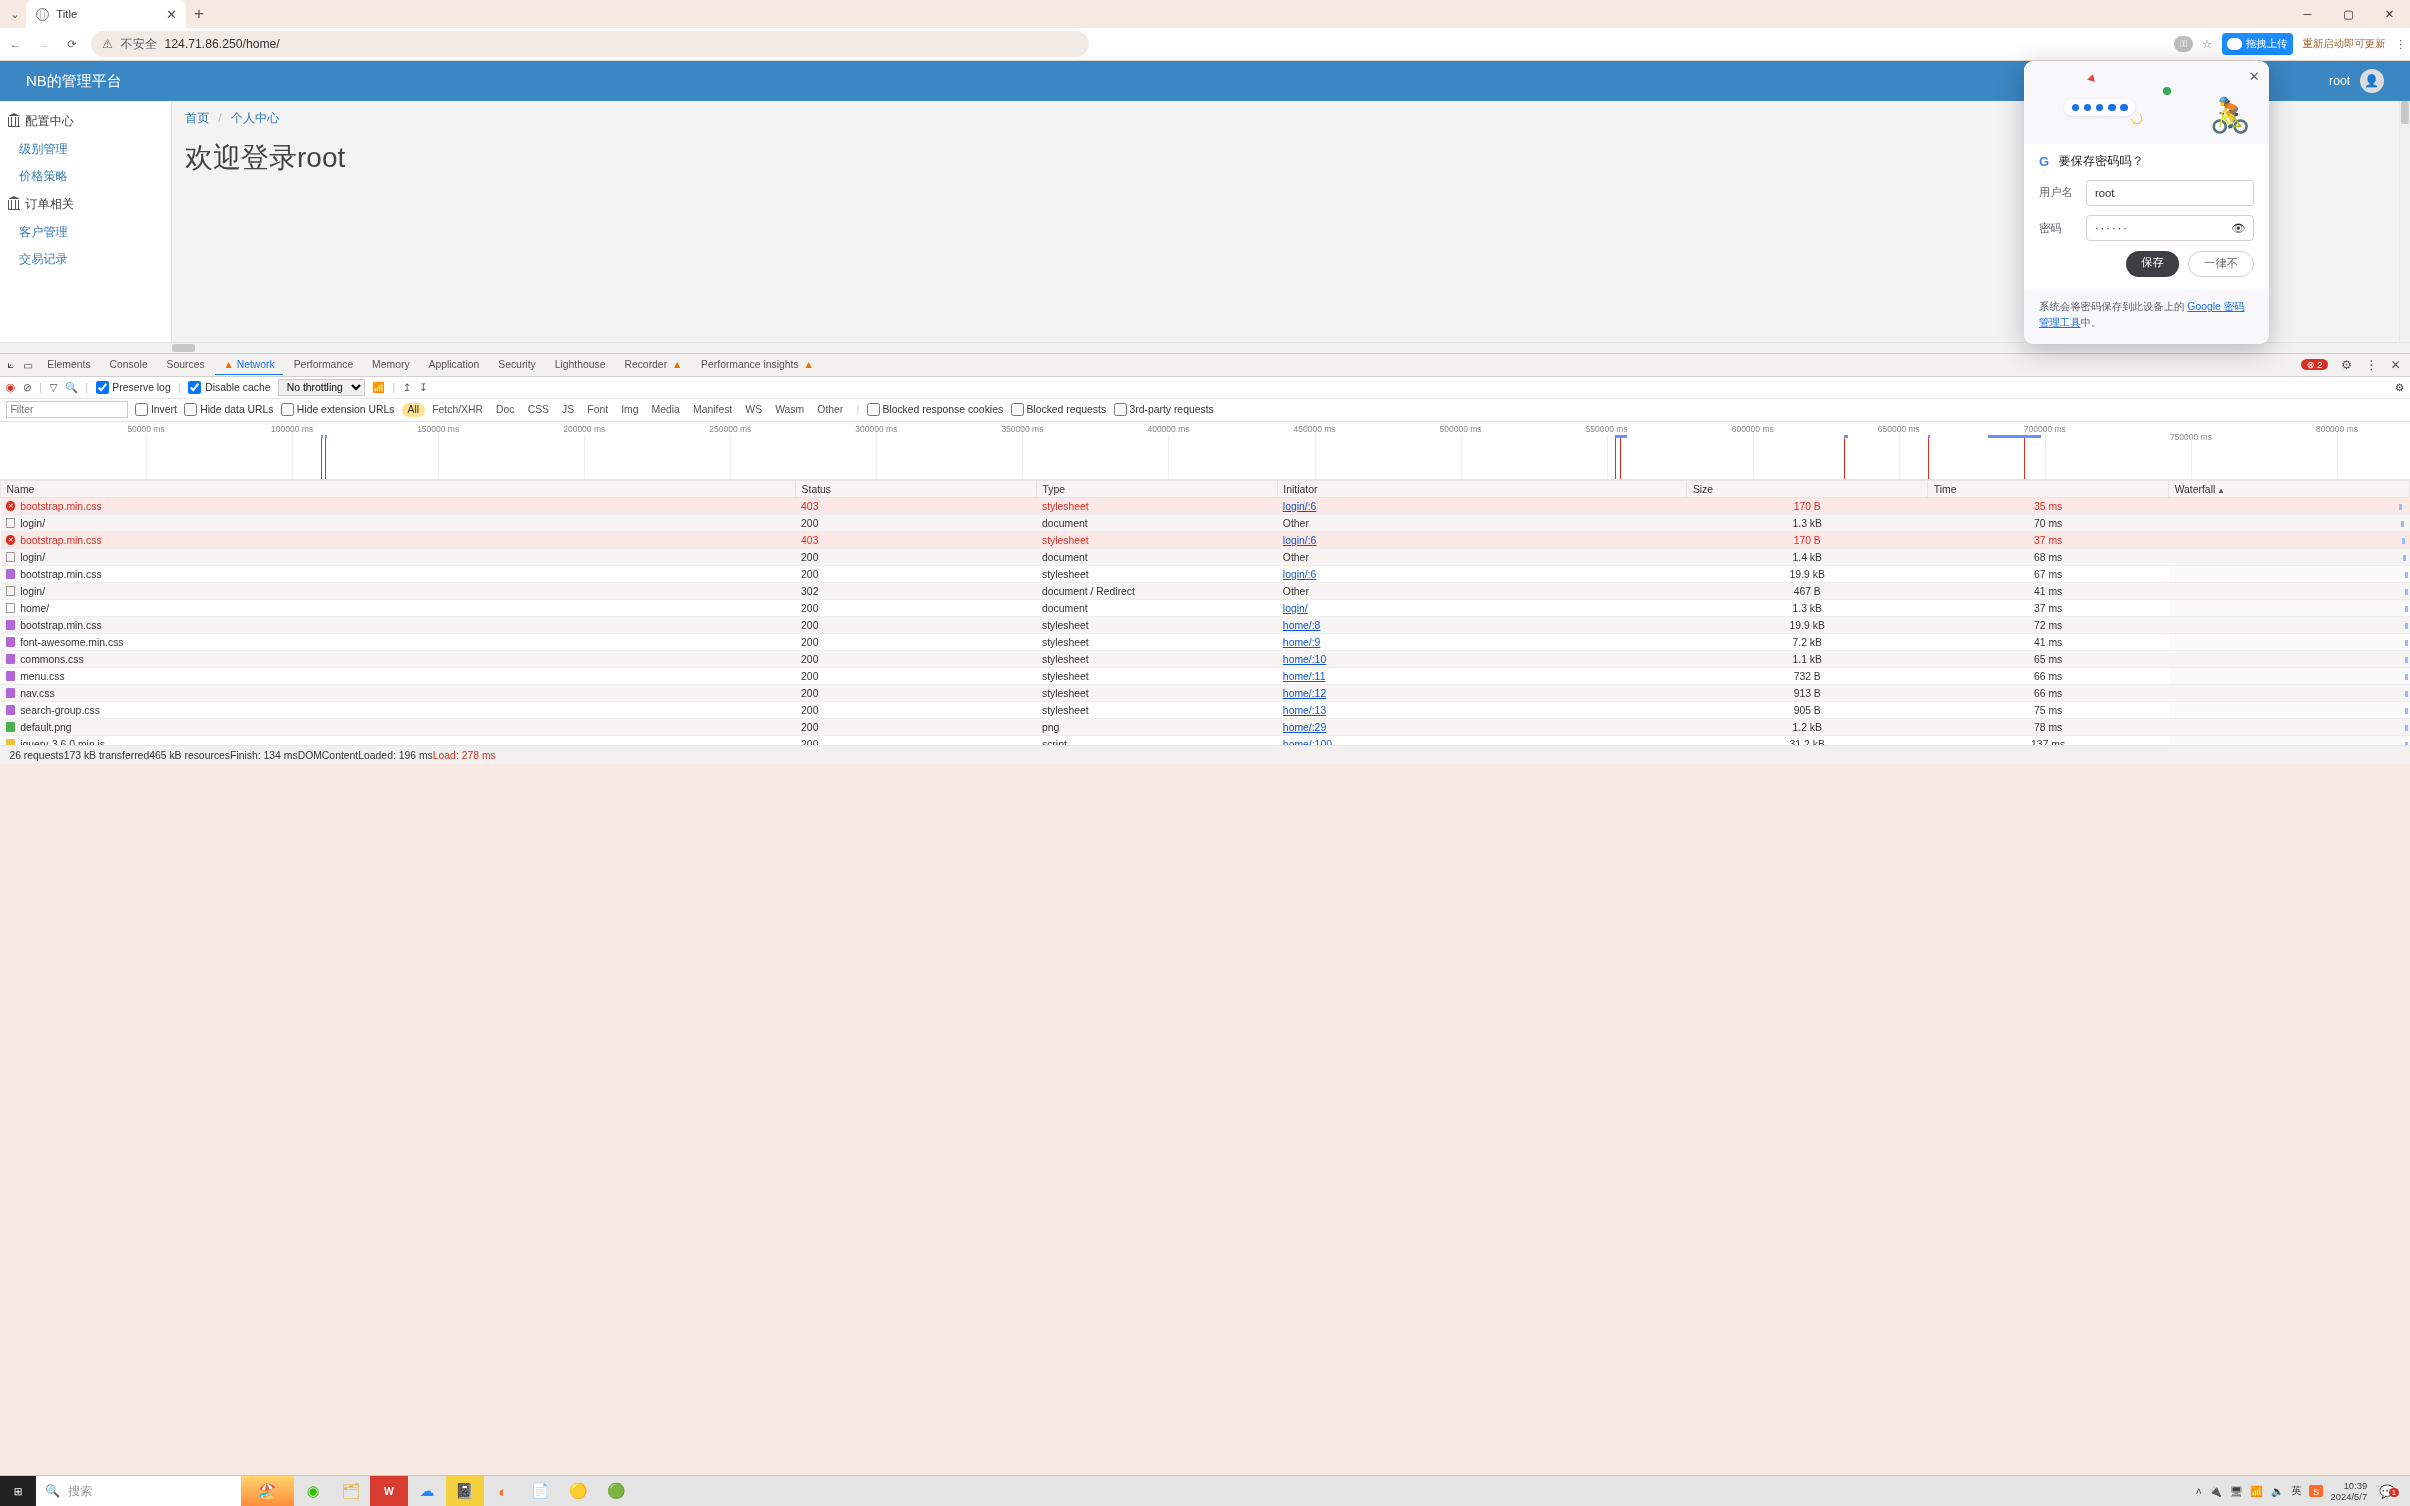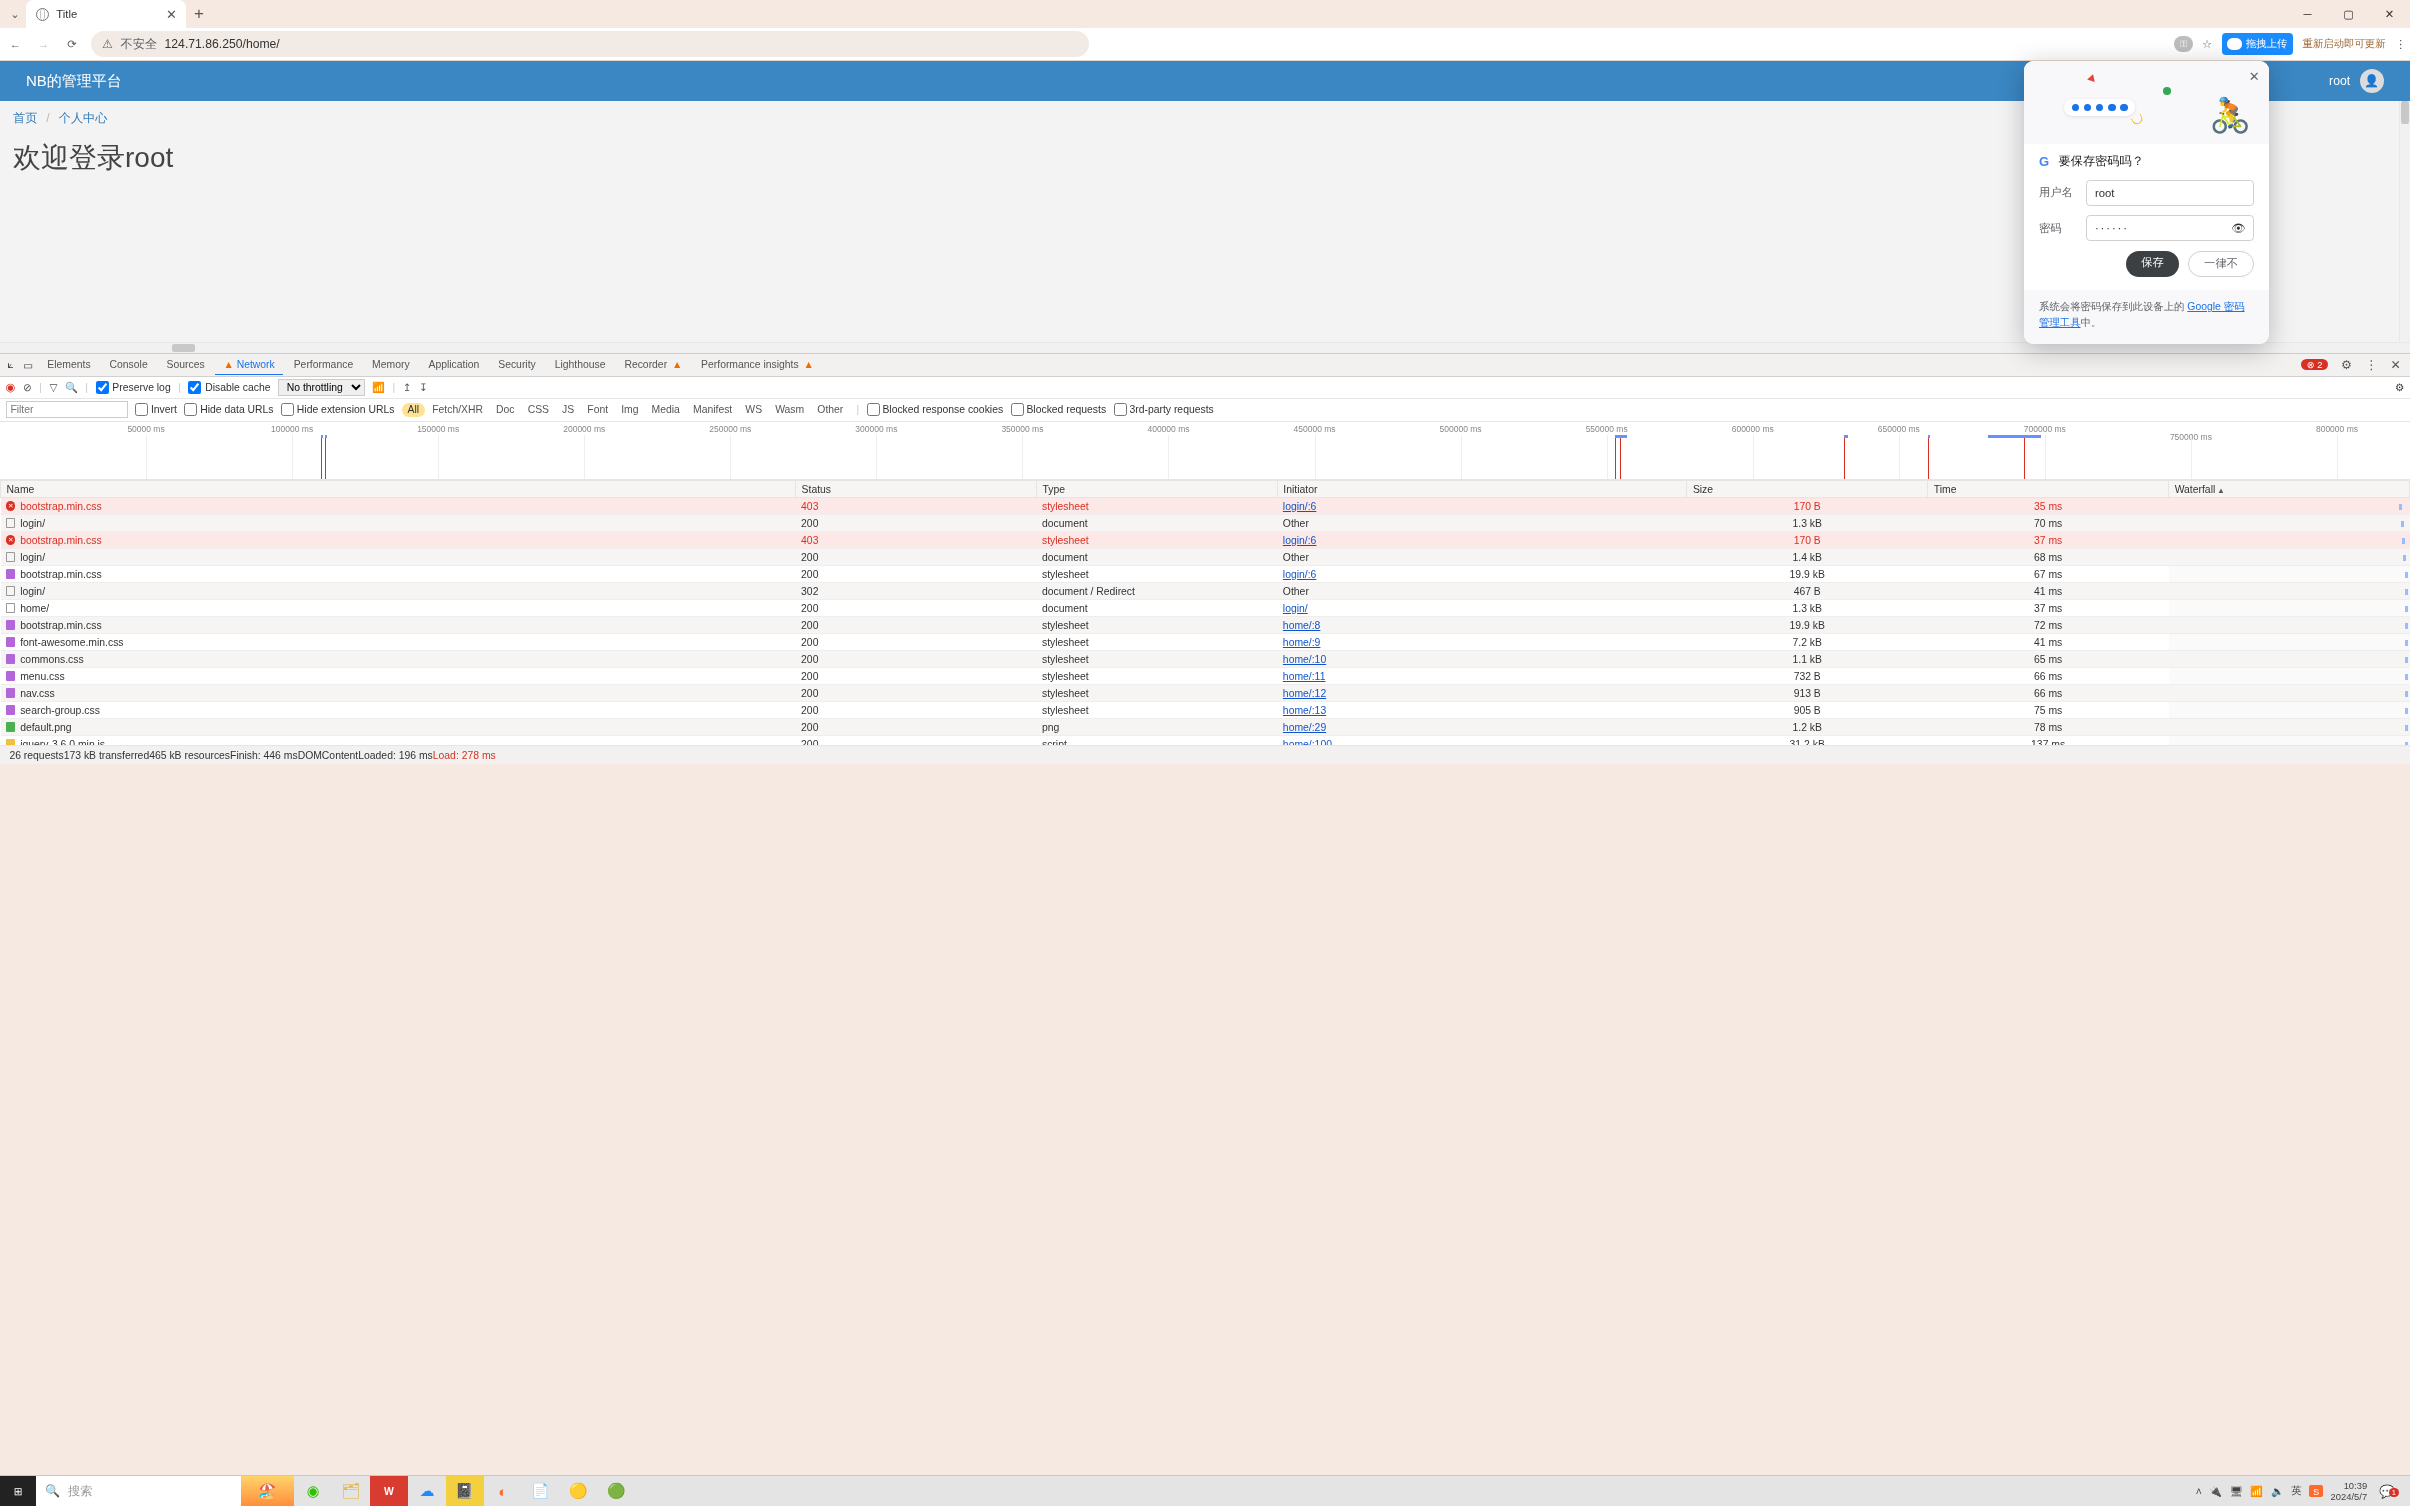--- a/index.html
+++ b/index.html
@@ -186,20 +186,34 @@
 
 <div class="app-wrap">
   <div class="app-header">
     <span>NB的管理平台</span>
     <div class="user">
       <span>root</span>
       <span class="avatar">👤</span>
     </div>
   </div>
   <div class="app-body">
+    <div class="sidebar">
+      <div class="side-cat">
+          <span class="bank"></span>
+          <span>配置中心</span>
+        </div>
+      <a class="side-item">级别管理</a>
+      <a class="side-item">价格策略</a>
+      <div class="side-cat">
+          <span class="bank"></span>
+          <span>订单相关</span>
+        </div>
+      <a class="side-item">客户管理</a>
+      <a class="side-item">交易记录</a>
+    </div>
     <div class="content">
       <div class="breadcrumb">
         <a style="color:#337ab7;cursor:pointer">首页</a>
         <span class="sep">/</span>
         <a style="color:#337ab7;cursor:pointer">个人中心</a>
       </div>
       <div class="welcome">欢迎登录root</div>
     </div>
     <div class="vscroll-trough">
         <div class="vscroll-thumb"></div>
@@ -534,21 +548,21 @@
             </td>
           </tr>
         </tbody>
     </table>
   </div>
 
   <div class="dt-status">
     <span>26 requests</span>
     <span>173 kB transferred</span>
     <span>465 kB resources</span>
-    <span>Finish: 446 ms</span>
+    <span>Finish: 134 ms</span>
     <span>DOMContentLoaded: 196 ms</span>
     <span class="red">Load: 278 ms</span>
   </div>
 </div>
 
 <div class="pw-popup">
   <div class="pw-illust">
     <span class="red-tri"></span>
     <span class="grn-dot"></span>
     <div class="dots">

